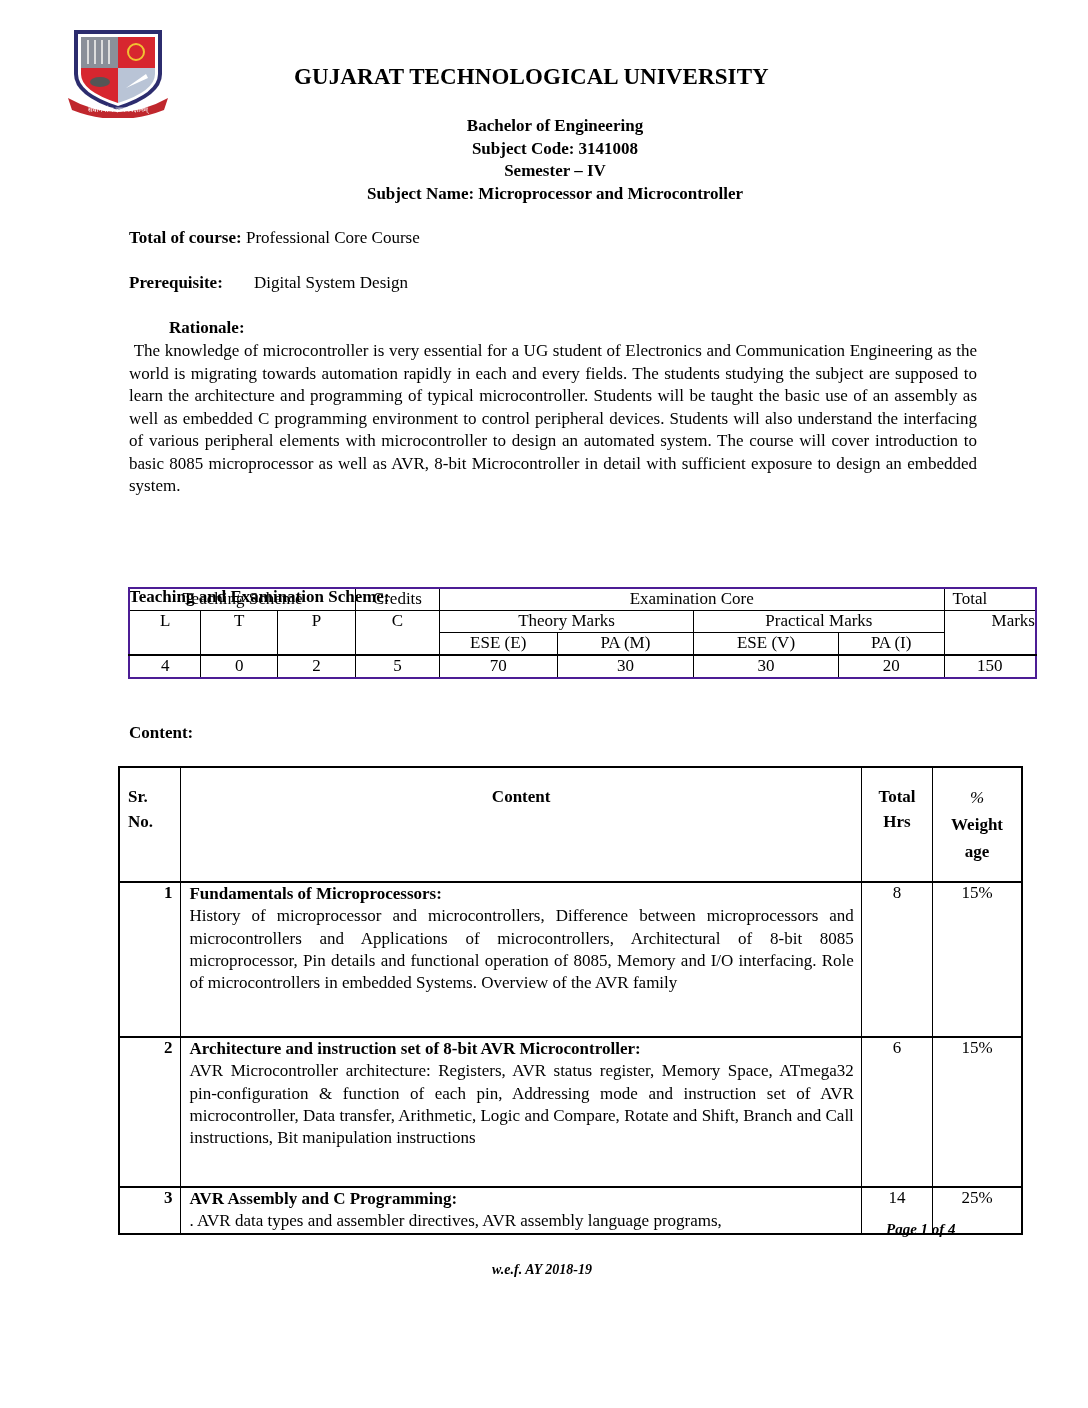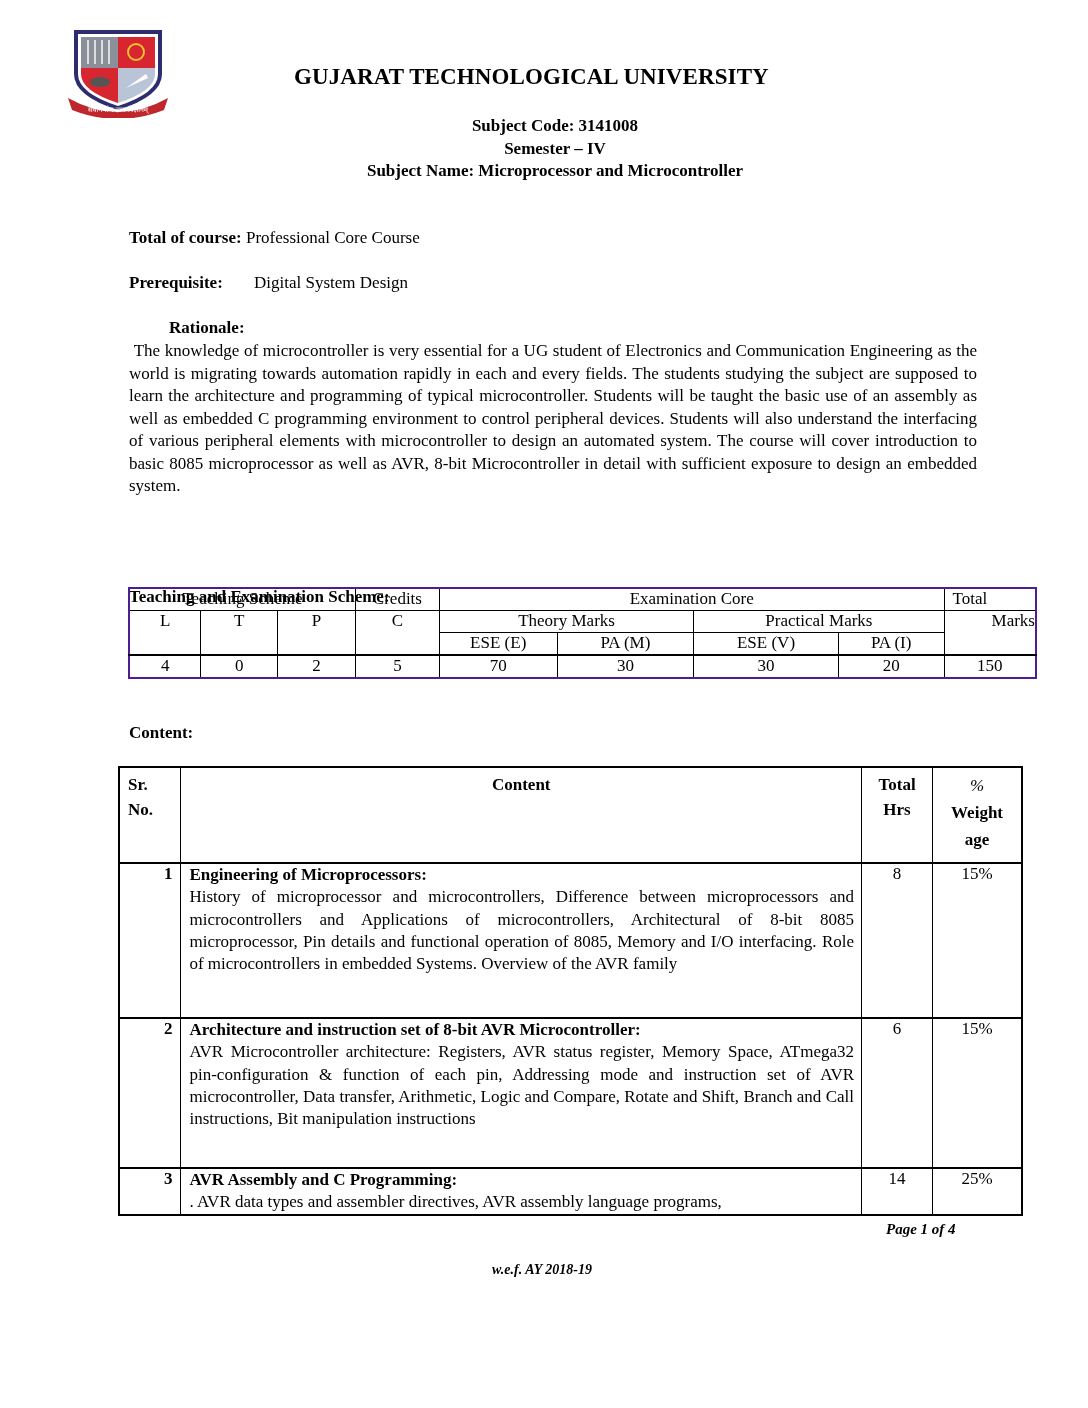--- a/index.html
+++ b/index.html
@@ -29,21 +29,21 @@
   .scheme td {
     border: 1px solid #000; text-align: center; padding: 0; height: 21px; line-height: 20px;
     vertical-align: top;
   }
   .scheme { border: 2px solid #4c1d95; }
   .scheme tr.vals td { border-top: 2px solid #000; }
 
   .content { left: 118px; top: 766px; width: 905px; font-size: 17px; border: 2px solid #000; }
   .content td { border: 1px solid #000; vertical-align: top; padding: 0; }
   .content tr.row td { border-top: 2px solid #000; }
-  .content th { border: 1px solid #000; font-weight: bold; vertical-align: top; padding: 4px; }
+  .content th { border: 1px solid #000; font-weight: bold; vertical-align: top; padding: 16px; }
   .c-sr { width: 61px; }
   .c-content { width: 670px; }
   .c-hrs { width: 70px; }
   .c-wt { width: 88px; }
   .sr-cell { text-align: right; padding-right: 8px !important; font-weight: bold; }
   .content-cell { padding: 0 7px 0 8px !important; text-align: justify; line-height: 22.3px; }
   .content-cell .ttl { font-weight: bold; display: block; }
   .center { text-align: center; }
   .footer-page {
     position: absolute; left: 886px; top: 1221px; font-size: 15px; font-style: italic; font-weight: bold;
@@ -71,20 +71,21 @@
   <circle cx="72" cy="28" r="8" fill="none" stroke="#f1c232" stroke-width="2"></circle>
   <ellipse cx="36" cy="58" rx="10" ry="5" fill="#555"></ellipse>
   <path d="M62 64 L82 50 L84 54 Z" fill="#fff"></path>
   <path d="M4 74 Q54 102 104 74 L100 86 Q54 104 8 86 Z" fill="#c0272d"></path>
   <text x="54" y="88" font-size="7" fill="#fff" text-anchor="middle" font-family="DejaVu Sans, sans-serif">सर्वनिर्माण ज्ञान विज्ञानम्</text>
 </svg>
 
 <div class="univ-title">GUJARAT TECHNOLOGICAL UNIVERSITY</div>
 
 <div class="head-block">
+  <div>Bachelor of Engineering</div>
   <div>Subject Code: 3141008</div>
   <div>Semester – IV</div>
   <div>Subject Name: Microprocessor and Microcontroller</div>
 </div>
 
 <div class="field" style="top:228px;">
   <b>Total of course:</b>
   <span>Professional Core Course</span>
 </div>
 
@@ -168,21 +169,21 @@
     </th>
     <th class="center" style="line-height:27px;">
       <div style="font-style:italic;font-weight:normal;">%</div>
       <div>Weight</div>
       <div>age</div>
     </th>
   </tr>
   <tr class="row" style="height:155px;">
     <td class="sr-cell">1</td>
     <td class="content-cell">
-      <span class="ttl">Engineering of Microprocessors:</span>
+      <span class="ttl">Fundamentals of Microprocessors:</span>
       <span>History of microprocessor and microcontrollers, Difference between microprocessors and microcontrollers and Applications of microcontrollers, Architectural of 8-bit 8085 microprocessor, Pin details and functional operation of 8085, Memory and I/O interfacing. Role of microcontrollers in embedded Systems. Overview of the AVR family</span>
     </td>
     <td class="center">8</td>
     <td class="center">15%</td>
   </tr>
   <tr class="row" style="height:150px;">
     <td class="sr-cell">2</td>
     <td class="content-cell">
       <span class="ttl">Architecture and instruction set of 8-bit AVR Microcontroller:</span>
       <span>AVR Microcontroller architecture: Registers, AVR status register, Memory Space, ATmega32 pin-configuration &amp; function of each pin, Addressing mode and instruction set of AVR microcontroller, Data transfer, Arithmetic, Logic and Compare, Rotate and Shift, Branch and Call instructions, Bit manipulation instructions</span>

